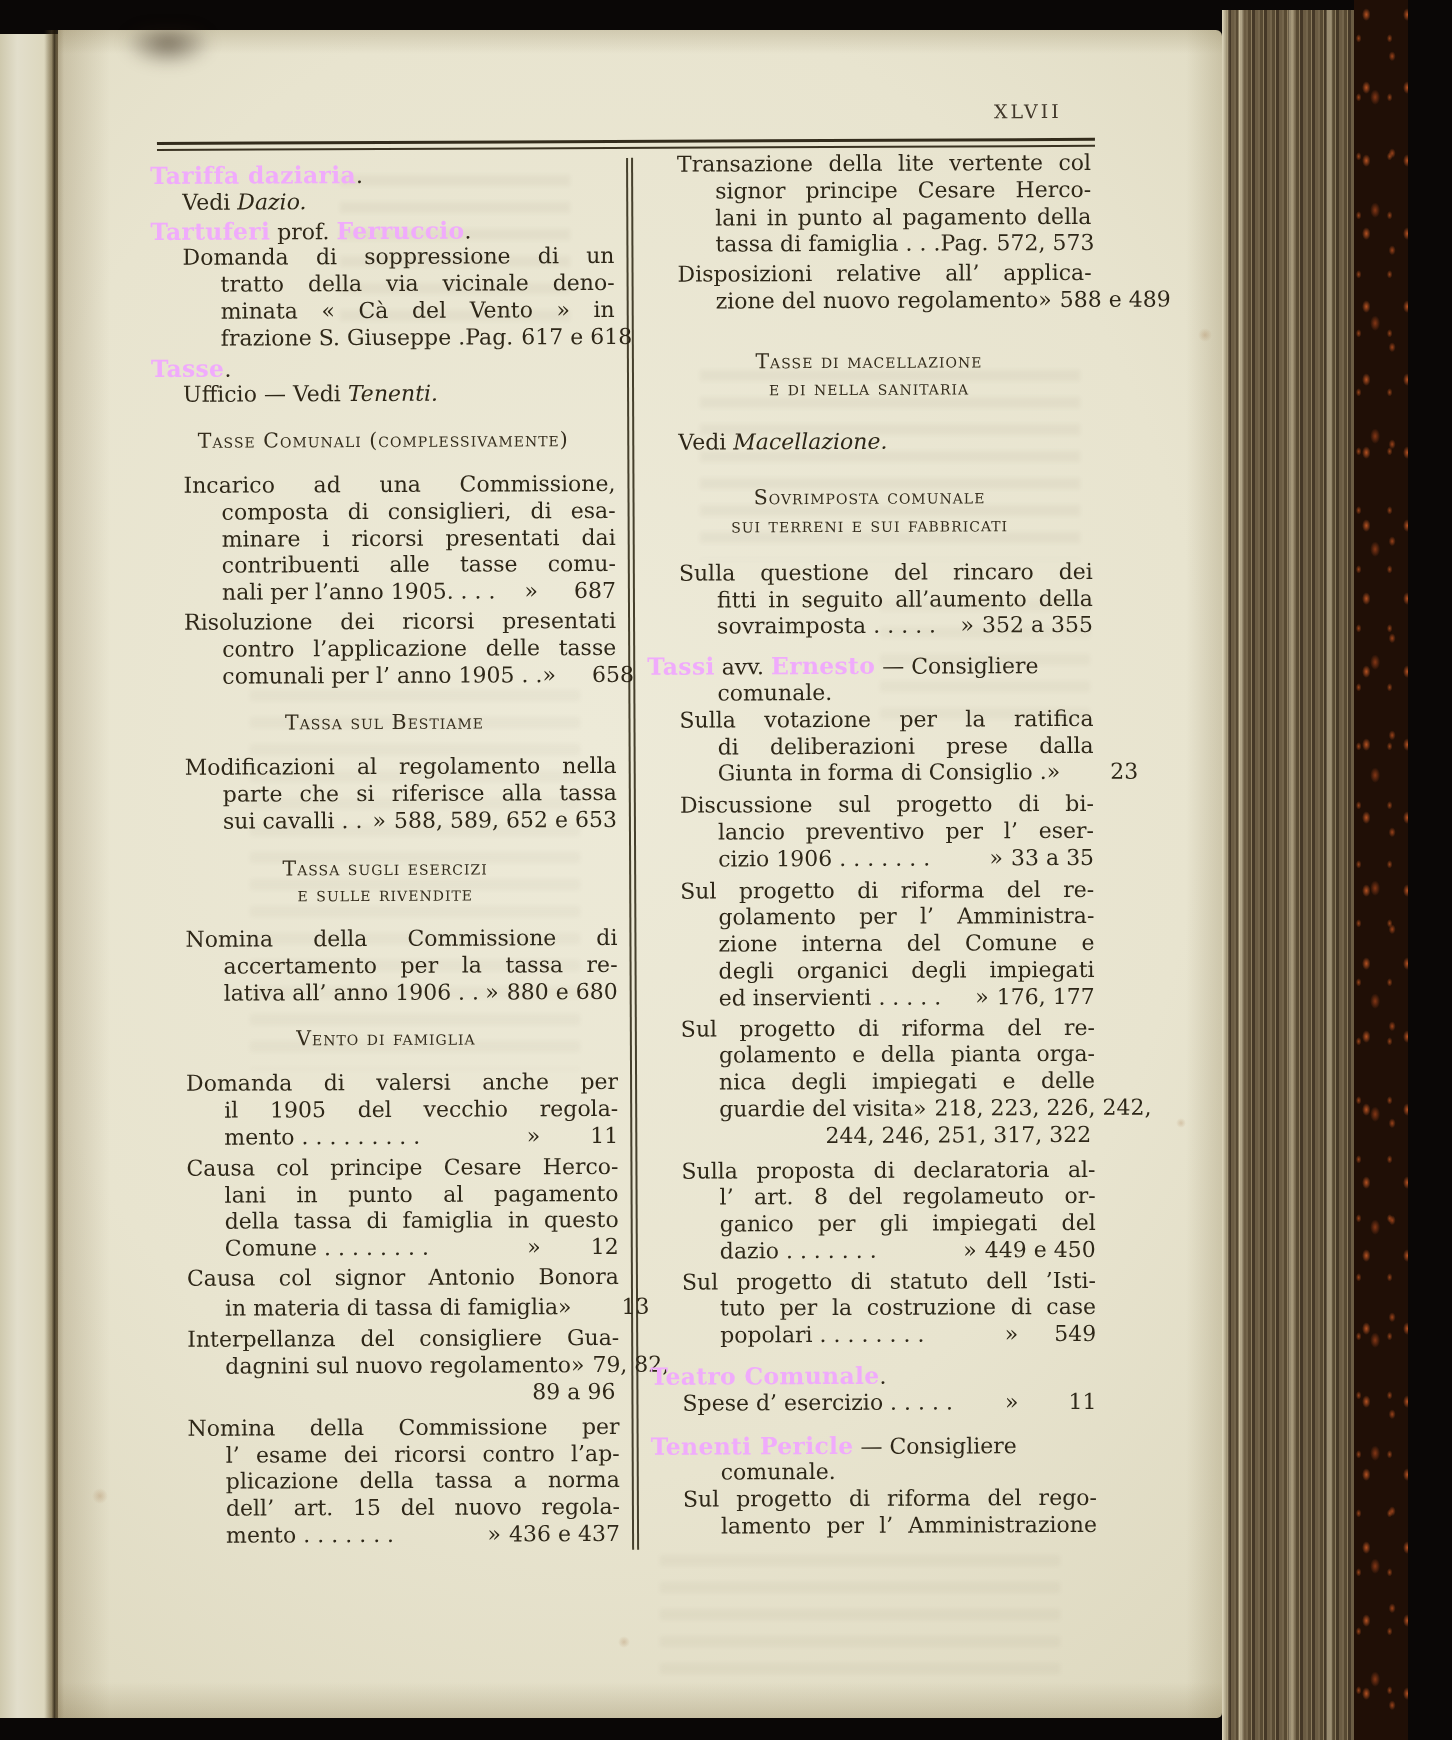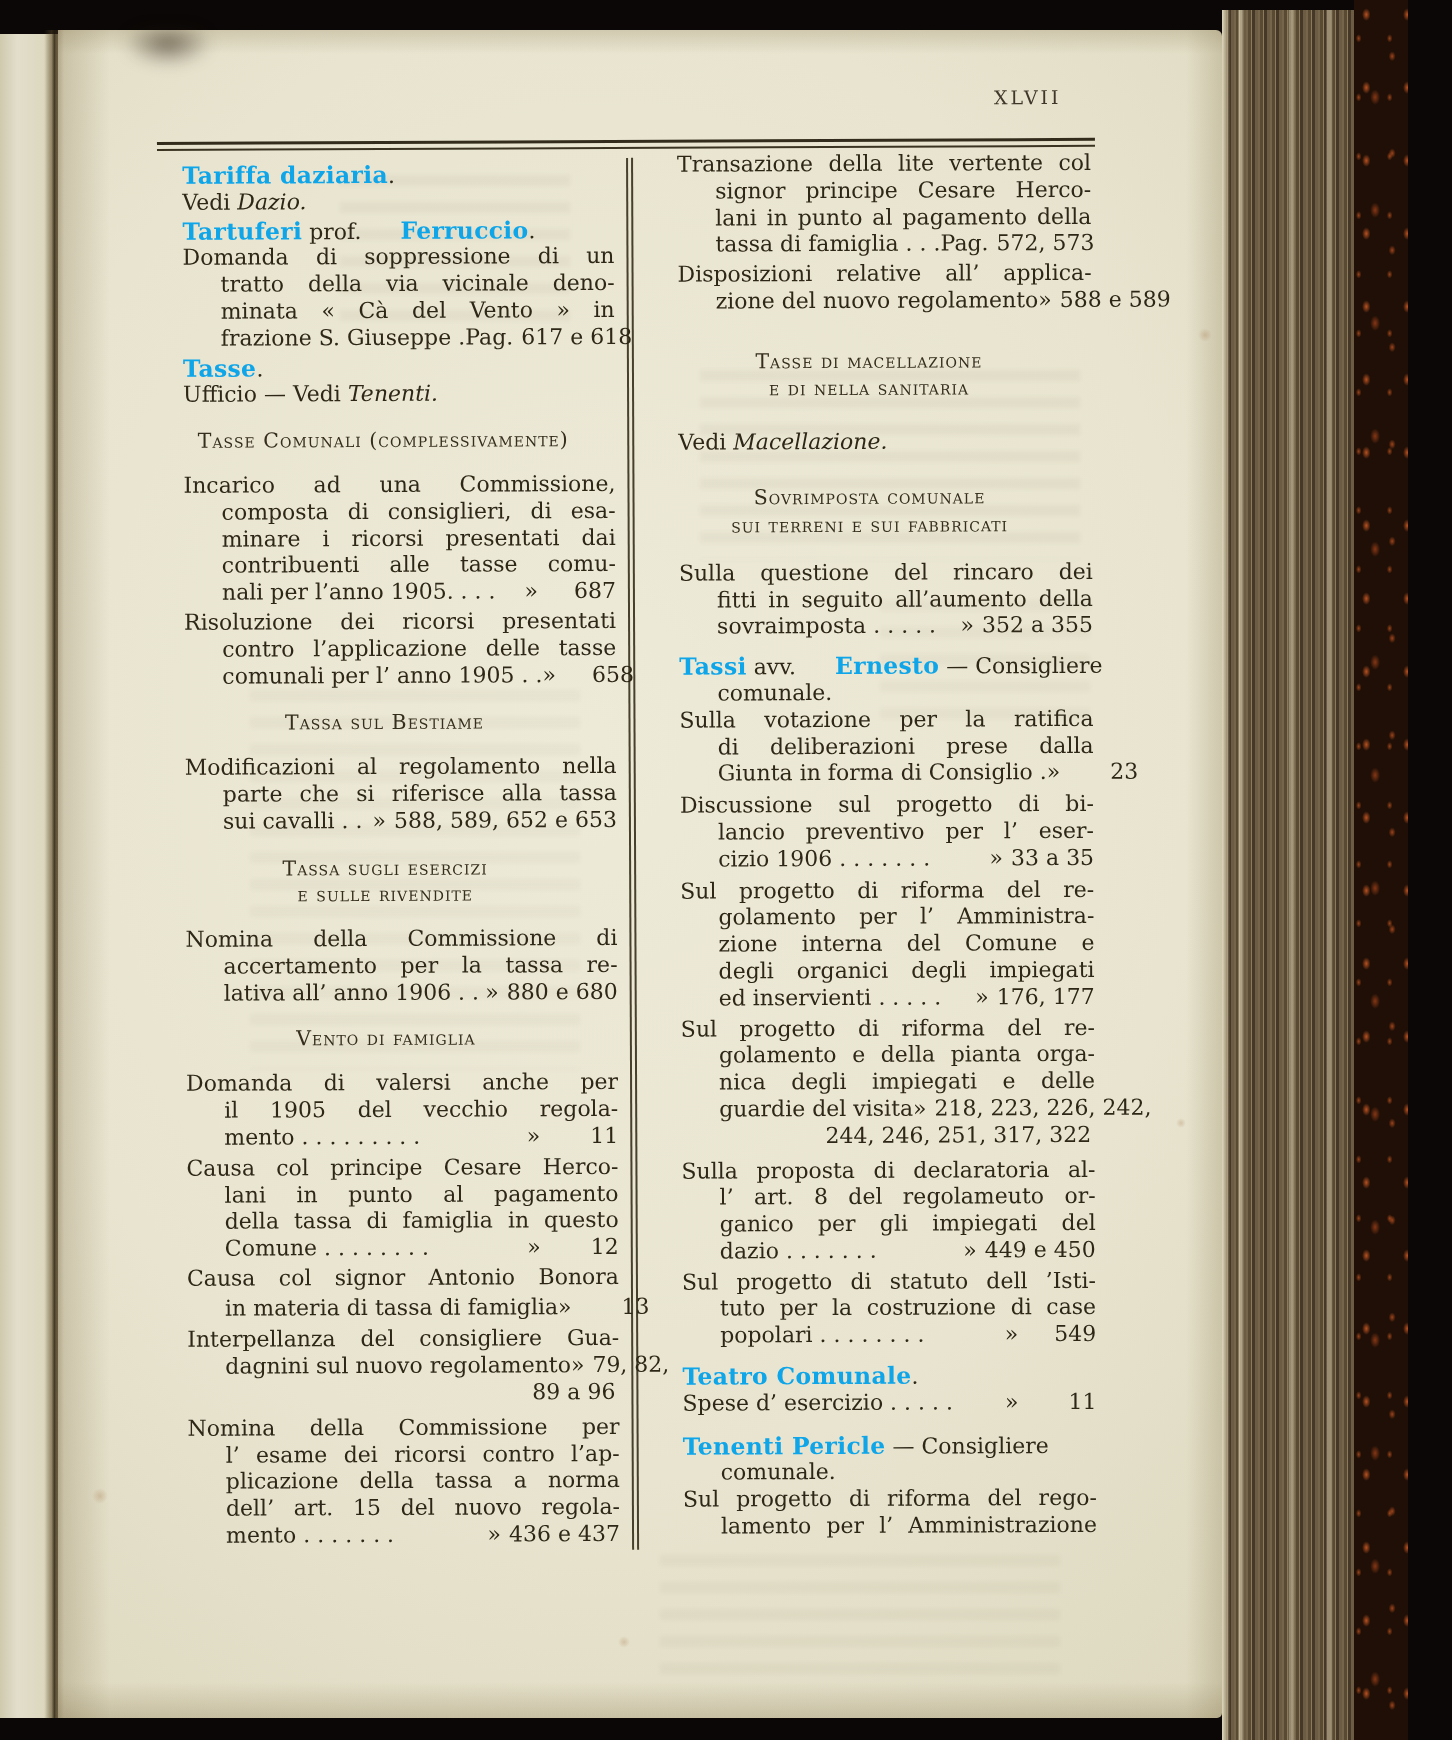--- a/index.html
+++ b/index.html
@@ -29,21 +29,21 @@
       radial-gradient(5px 7px at 72% 58%,rgba(168,72,28,.9),rgba(0,0,0,0) 70%),
       radial-gradient(7px 11px at 45% 86%,rgba(150,62,24,.85),rgba(0,0,0,0) 70%),
       radial-gradient(4px 6px at 15% 65%,rgba(178,80,30,.8),rgba(0,0,0,0) 70%);
     background-size:41px 73px,53px 97px,47px 113px,31px 59px;}
   .smudge{position:absolute;left:118px;top:28px;width:100px;height:52px;z-index:4;filter:blur(7px);
     background:radial-gradient(60% 60% at 50% 30%,rgba(35,22,9,.55),rgba(0,0,0,0) 75%);}
 
   
   .content{position:absolute;left:0;top:0;width:1452px;height:1740px;z-index:5;
     transform:rotate(-0.25deg);transform-origin:600px 150px;}
-  .folio{position:absolute;left:968px;top:88px;width:120px;text-align:center;
+  .folio{position:absolute;left:968px;top:102px;width:120px;text-align:center;
     font-size:19px;letter-spacing:3px;color:#40372a;}
   .head-rule{position:absolute;left:157px;top:140px;width:938px;height:4px;
     border-top:3px solid #332c1c;border-bottom:2px solid #3a3322;}
   .col-divider{position:absolute;left:626px;top:158px;width:3px;height:1392px;
     border-left:2px solid #46402d;border-right:2px solid #46402d;}
 
   .col{position:absolute;font-size:22px;line-height:26.8px;}
   .col-left{left:150px;top:161px;width:464px;}
   .col-right{left:645px;top:152px;width:446px;}
 
@@ -51,21 +51,21 @@
   .ind1{padding-left:32px;}
   .ind2{padding-left:70px;}
   .caps{padding-left:0 !important;text-align:center;font-variant:small-caps;font-variant-caps:small-caps;
         letter-spacing:1px;font-size:20.5px;color:#352d1d;white-space:normal;}
   .right{text-align:right;padding-right:4px;}
   .just{white-space:normal;text-align:justify;text-align-last:justify;}
   .hasref{display:flex;align-items:baseline;}
   .hasref .txt{flex:0 0 auto;}
   .ref{margin-left:auto;display:inline-flex;align-items:center;white-space:pre;}
   .refnum{display:inline-block;min-width:70px;text-align:right;margin-left:8px;}
-  .b{font-weight:bold;font-size:23.5px;letter-spacing:.3px;color:#0ea5e9;margin-left:32px;}
+  .b{font-weight:bold;font-size:23.5px;letter-spacing:.3px;color:#f0abfc;}
   .it{font-style:italic;}
 
   
   .ghost{position:absolute;z-index:4;filter:blur(2px);opacity:.4;pointer-events:none;
     background:repeating-linear-gradient(180deg,rgba(122,112,86,.16) 0 11px,rgba(0,0,0,0) 11px 27px);}
   .g1{left:340px;top:175px;width:230px;height:150px;}
   .g2{left:250px;top:690px;width:330px;height:380px;opacity:.3;}
   .g3{left:700px;top:370px;width:380px;height:190px;}
   .g4{left:880px;top:600px;width:210px;height:120px;opacity:.32;}
   .g5{left:660px;top:1555px;width:400px;height:120px;opacity:.35;}
@@ -182,21 +182,21 @@
         <div class="line ind1 just"><span class="txt"><span class="t">Transazione della lite vertente col</span></span></div>
         <div class="line ind2 just"><span class="txt"><span class="t">signor principe Cesare Herco-</span></span></div>
         <div class="line ind2 just"><span class="txt"><span class="t">lani in punto al pagamento della</span></span></div>
         <div class="line ind2 hasref">
           <span class="txt"><span class="t">tassa di famiglia . . .</span></span>
           <span class="ref"><span class="refmark">Pag.</span><span class="refnum">572, 573</span></span>
         </div>
         <div class="line ind1 just" style="margin-top: 3px;"><span class="txt"><span class="t">Disposizioni relative all’ applica-</span></span></div>
         <div class="line ind2 hasref">
           <span class="txt"><span class="t">zione del nuovo regolamento</span></span>
-          <span class="ref"><span class="refmark">»</span><span class="refnum">588 e 589</span></span>
+          <span class="ref"><span class="refmark">»</span><span class="refnum">588 e 489</span></span>
         </div>
         <div class="line ind0 caps" style="margin-top: 33px;"><span class="txt"><span class="t">Tasse di macellazione</span></span></div>
         <div class="line ind0 caps"><span class="txt"><span class="t">e di nella sanitaria</span></span></div>
         <div class="line ind1" style="margin-top: 28px;"><span class="txt"><span class="t">Vedi </span><span class="it">Macellazione.</span></span></div>
         <div class="line ind0 caps" style="margin-top: 28px;"><span class="txt"><span class="t">Sovrimposta comunale</span></span></div>
         <div class="line ind0 caps" style="margin-top: 1px;"><span class="txt"><span class="t">sui terreni e sui fabbricati</span></span></div>
         <div class="line ind1 just" style="margin-top: 21px;"><span class="txt"><span class="t">Sulla questione del rincaro dei</span></span></div>
         <div class="line ind2 just"><span class="txt"><span class="t">fitti in seguito all’aumento della</span></span></div>
         <div class="line ind2 hasref">
           <span class="txt"><span class="t">sovraimposta . . . . .</span></span>

